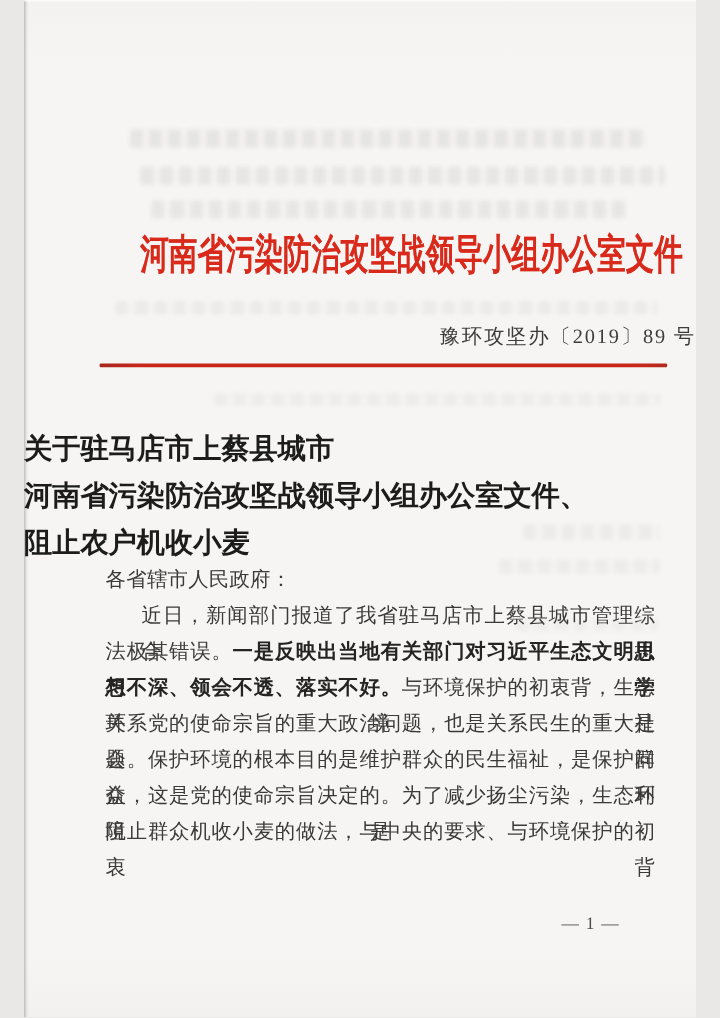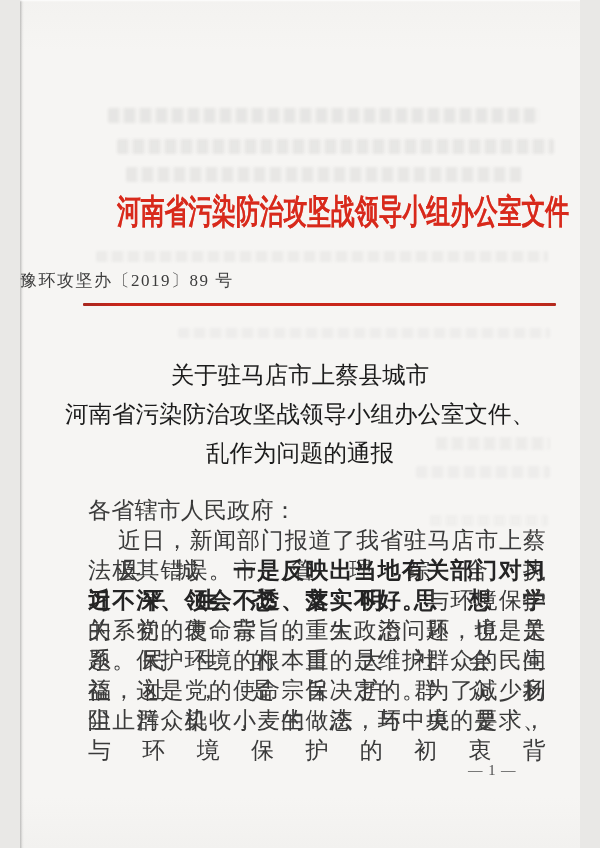--- a/index.html
+++ b/index.html
@@ -52,48 +52,47 @@
     color: var(--header-red, #d8291b);
     letter-spacing: 0px;
     transform: scaleX(0.70);
     transform-origin: 50% 50%;
     text-shadow: 0 0 0.5px rgba(216,41,27,0.6);
   }
   .doc-number {
     position: absolute;
     left: 0; top: 269px;
     width: 100%;
-    text-align: left;
+    text-align: right;
     font-size: 17px;
     letter-spacing: 1.5px;
     color: #3c3c3c;
   }
   .red-rule {
     position: absolute;
     left: 63px; top: 303px;
     width: 473px; height: 3px;
     border-radius: 1px;
     background: linear-gradient(90deg, #a8271f, var(--rule-red, #c9261a) 8%, var(--rule-red, #c9261a) 94%, #b32a1e);
   }
   .doc-title {
     position: absolute;
     left: 0; top: 356px;
     width: 100%;
-    text-align: center;
-    font-weight: normal;
+    font-weight: bold;
     color: var(--title-text, #1c1c1c);
     font-size: 23.5px;
     line-height: 39px;
   }
   .body-block {
     position: absolute;
-    left: 68px; top: 496px;
+    left: 68px; top: 468px;
     width: 458px;
     color: var(--text, #3a3a3a);
-    font-size: 23px;
+    font-size: 17px;
   }
   .body-line {
     height: 30px;
     line-height: 30px;
     letter-spacing: 0.2px;
     white-space: nowrap;
   }
   .jl {
     white-space: normal;
     text-align: justify;
@@ -131,21 +130,21 @@
     <span class="stretch">河南省污染防治攻坚战领导小组办公室文件</span>
   </div>
 
   <div class="doc-number">豫环攻坚办〔2019〕89 号</div>
 
   <div class="red-rule"></div>
 
   <div class="doc-title">
     <div>关于驻马店市上蔡县城市</div>
     <div>河南省污染防治攻坚战领导小组办公室文件、</div>
-    <div>乱作为问题的通报</div>
+    <div>阻止农户机收小麦</div>
   </div>
 
   <div class="body-block">
     <div class="body-line">各省辖市人民政府：</div>
     <div class="body-line jl indent">近日，新闻部门报道了我省驻马店市上蔡县城市管理综合执</div>
     <div class="body-line jl"><span>法极其错误。</span><span class="bold-seg">一是反映出当地有关部门对习近平生态文明思想学</span></div>
     <div class="body-line jl"><span class="bold-seg">习不深、领会不透、落实不好。</span><span>与环境保护的初衷背，生态环境是</span></div>
     <div class="body-line jl">关系党的使命宗旨的重大政治问题，也是关系民生的重大社会问</div>
     <div class="body-line jl">题。保护环境的根本目的是维护群众的民生福祉，是保护群众利</div>
     <div class="body-line jl">益，这是党的使命宗旨决定的。为了减少扬尘污染，生态环境是，</div>

